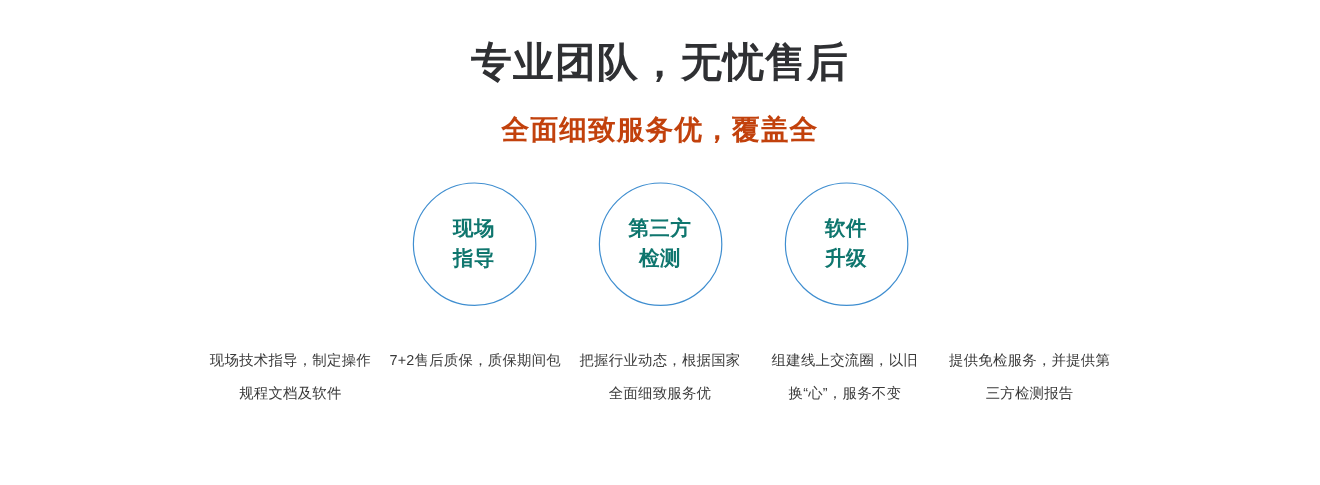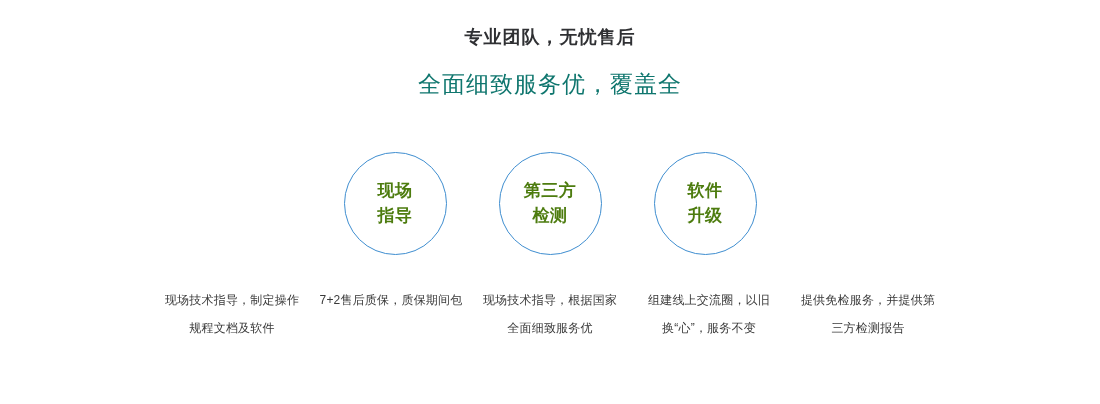--- a/index.html
+++ b/index.html
@@ -23,31 +23,31 @@
 
   
   .heading-block {
     position: absolute;
     top: 24px;
     left: 0;
     width: 1100px;
     text-align: center;
   }
   .main-title {
-    font-size: 18px;
+    font-size: 34px;
     font-weight: bold;
     color: #2f3033;
     letter-spacing: 1px;
     line-height: 1.2;
-    margin: 3px;
+    margin: 8px;
   }
   .sub-title {
     font-size: 23px;
-    font-weight: normal;
-    color: #0f766e;
+    font-weight: bold;
+    color: #c2410c;
     letter-spacing: 1px;
     line-height: 1.2;
     margin: 22px 0 0 0;
   }
 
   
   .features {
     position: absolute;
     top: 152px;
     left: 0;
@@ -71,36 +71,36 @@
     box-sizing: border-box;
     display: flex;
     flex-direction: column;
     align-items: center;
     justify-content: center;
     background: #ffffff;
   }
   .circle-line {
     font-size: 17px;
     font-weight: bold;
-    color: #4d7c0f;
+    color: #0f766e;
     line-height: 1.45;
     letter-spacing: 0.5px;
     white-space: nowrap;
   }
 
   
   .captions {
     position: absolute;
     top: 286px;
     left: 0;
     width: 1100px;
     display: flex;
     justify-content: center;
     align-items: flex-start;
-    gap: 8px;
+    gap: 3px;
   }
   .caption {
     width: 151px;
     text-align: center;
     font-size: 12px;
     color: #3a3a3a;
     line-height: 2.35;
     letter-spacing: 0.2px;
   }
   .caption-line {
@@ -150,21 +150,21 @@
     <div class="caption">
       <span class="caption-line">现场技术指导，制定操作</span>
       <span class="caption-line">规程文档及软件</span>
     </div>
 
     <div class="caption">
       <span class="caption-line">7+2售后质保，质保期间包</span>
     </div>
 
     <div class="caption">
-      <span class="caption-line">现场技术指导，根据国家</span>
+      <span class="caption-line">把握行业动态，根据国家</span>
       <span class="caption-line">全面细致服务优</span>
     </div>
 
     <div class="caption">
       <span class="caption-line">组建线上交流圈，以旧</span>
       <span class="caption-line">换“心”，服务不变</span>
     </div>
 
     <div class="caption">
       <span class="caption-line">提供免检服务，并提供第</span>

